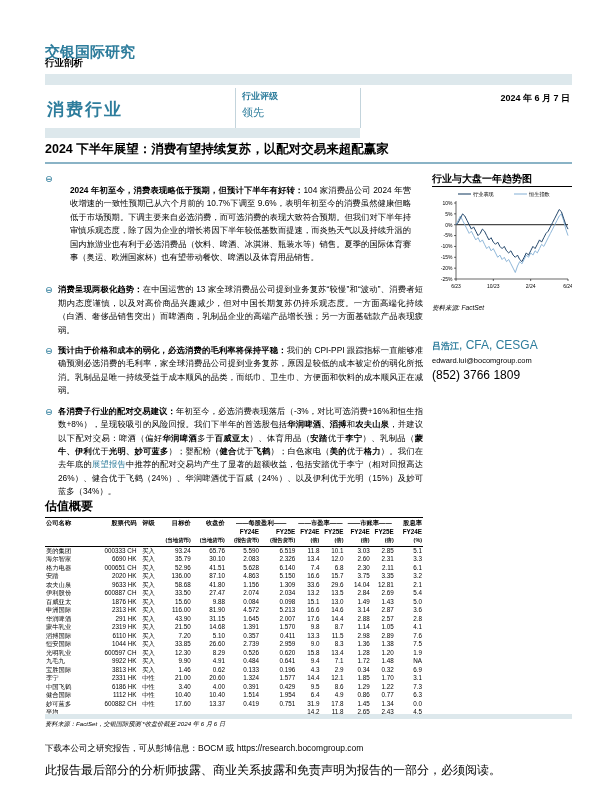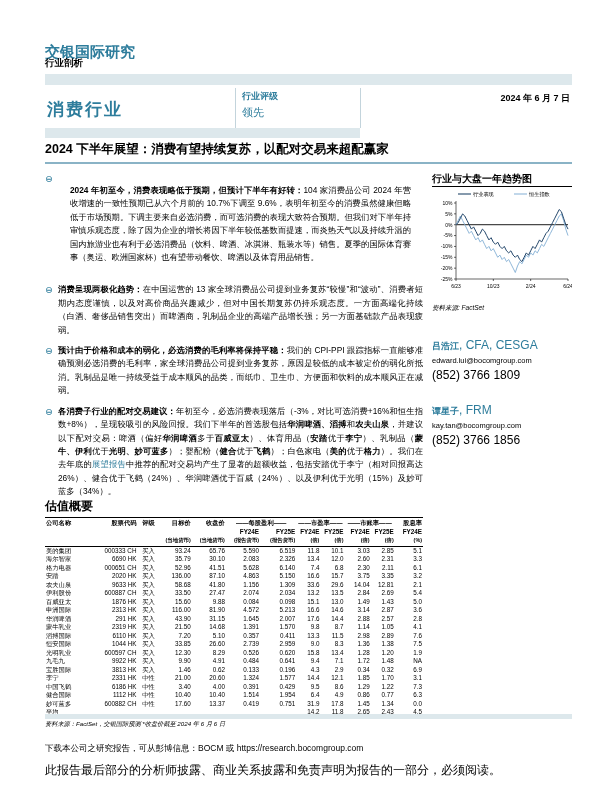--- a/index.html
+++ b/index.html
@@ -486,22 +486,17 @@
         <polyline points="24.0,35.7 26.2,33.5 28.4,29.2 30.6,24.9 32.8,27.0 35.0,31.4 37.2,35.7 39.4,40.1 41.6,37.9 43.8,42.2 46.0,46.6 48.2,44.4 50.4,40.1 52.5,42.2 54.7,46.6 56.9,50.9 59.1,48.7 61.3,53.1 63.5,55.3 65.7,53.1 67.9,57.4 70.1,59.6 72.3,57.4 74.5,61.8 76.7,63.9 78.9,61.8 81.1,66.1 83.3,68.3 85.5,66.1 87.7,70.5 89.9,72.6 92.1,68.3 94.3,63.9 96.5,66.1 98.7,61.8 100.9,57.4 103.1,59.6 105.3,55.3 107.5,50.9 109.6,53.1 111.8,48.7 114.0,44.4 116.2,42.2 118.4,37.9 120.6,33.5 122.8,29.2 125.0,24.9 127.2,20.5 129.4,22.7 131.6,29.2 133.8,35.7 136.0,40.1" fill="none" stroke="#24476b" stroke-width="1"></polyline>
       </svg>
   </div>
   <div class="chart-source">资料来源: FactSet</div>
 
   <div class="analyst">
     <span class="a-name">吕浩江</span><span class="a-cred">, CFA, CESGA</span>
     <div class="a-email">edward.lui@bocomgroup.com</div>
     <div class="a-phone">(852) 3766 1809</div>
   </div>
-  <div class="analyst">
-    <span class="a-name">谭星子</span><span class="a-cred">, FRM</span>
-    <div class="a-email">kay.tan@bocomgroup.com</div>
-    <div class="a-phone">(852) 3766 1856</div>
-  </div>
 </div>
 
 <div class="abs foot-band"></div>
 <div class="abs foot-1">此报告最后部分的分析师披露、商业关系披露和免责声明为报告的一部分，必须阅读。</div>
 <div class="abs foot-2">下载本公司之研究报告，可从彭博信息：BOCM  或  https://research.bocomgroup.com</div>
 
 </body></html>

